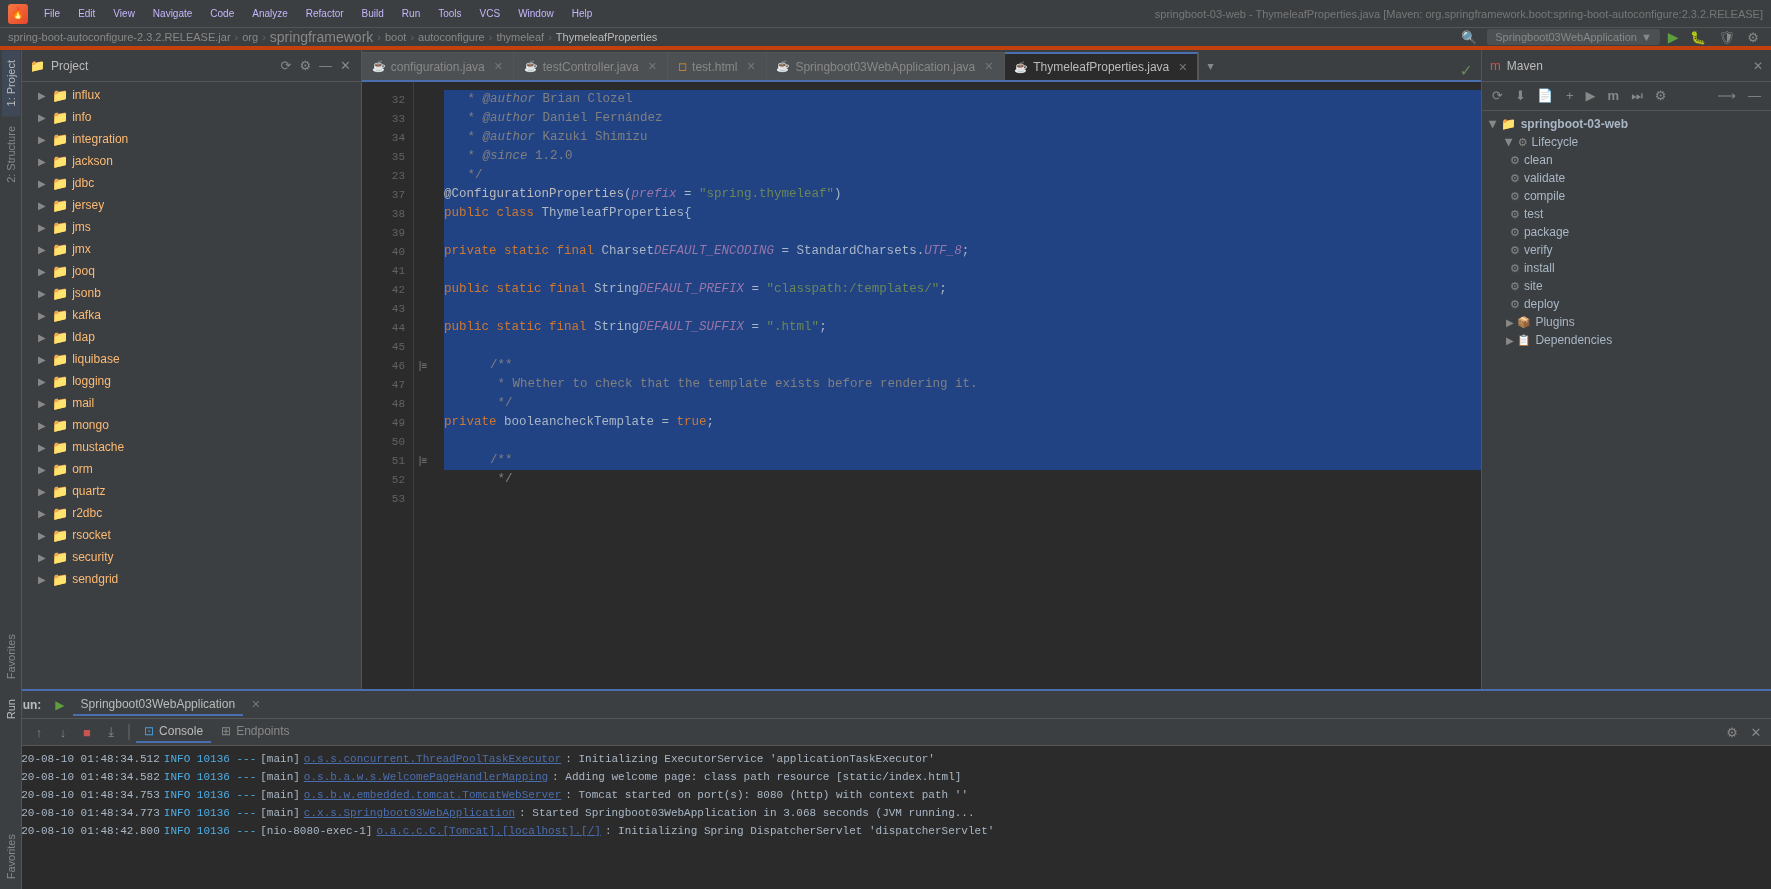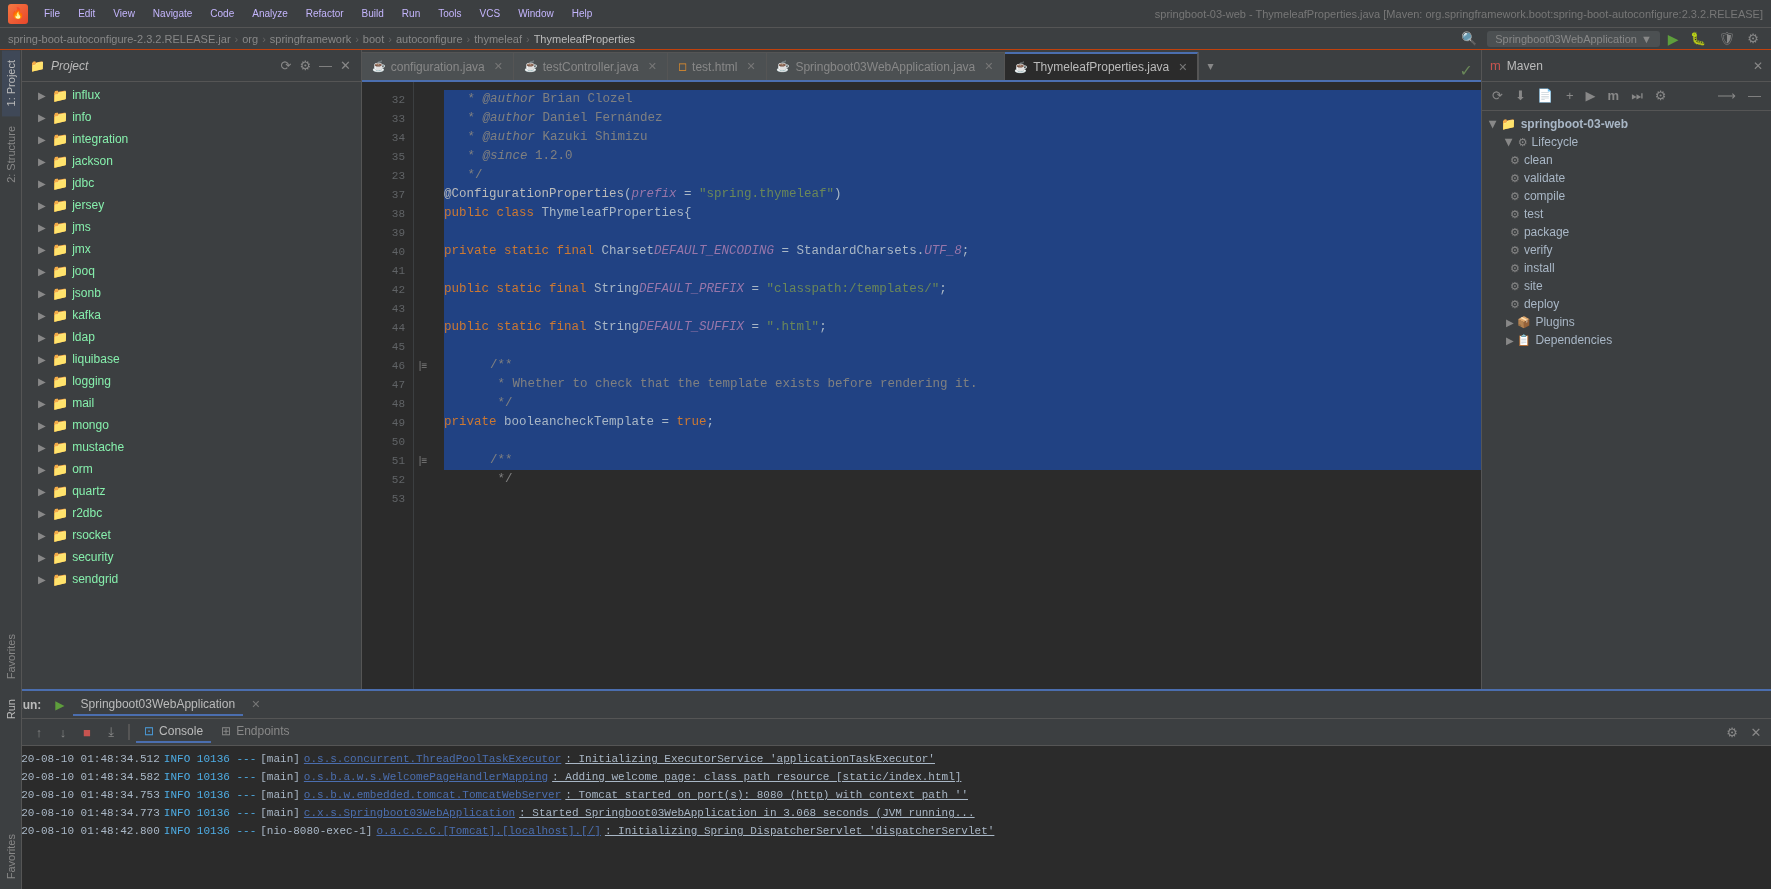--- a/index.html
+++ b/index.html
@@ -3,37 +3,37 @@
   <meta charset="utf-8">
   <style>
     * { margin: 0; padding: 0; box-sizing: border-box; }
     body { font-family: 'Segoe UI', Arial, sans-serif; font-size: 12px; background: #2b2b2b; color: #a9b7c6; overflow: hidden; width: 1771px; height: 889px; }
 
     
     #menu-bar { background: #3c3f41; height: 28px; display: flex; align-items: center; padding: 0 8px; gap: 2px; border-bottom: 1px solid #555; }
     #menu-bar .menu-item { padding: 3px 8px; cursor: pointer; color: #c4b5fd; font-size: 10px; border-radius: 3px; }
 
     
-    #title-bar { background: #3c3f41; height: 22px; display: flex; align-items: center; padding: 0 8px; border-bottom: 1px solid #c2410c; font-size: 11px; color: #888; }
+    #title-bar { background: #3c3f41; height: 22px; display: flex; align-items: center; padding: 0 8px; border-bottom: 4px solid #c2410c; font-size: 11px; color: #888; }
     #title-bar .breadcrumb-sep { margin: 0 4px; color: #666; }
 
     
     #sidebar { width: 340px; background: #3c3f41; border-right: 1px solid #555; display: flex; flex-direction: column; overflow: hidden; }
     #sidebar-header { height: 32px; display: flex; align-items: center; padding: 0 8px; border-bottom: 1px solid #555; gap: 6px; background: #3c3f41; }
-    #sidebar-header .panel-title { font-size: 12px; color: #bbb; flex: 1; font-style: italic; }
+    #sidebar-header .panel-title { font-size: 12px; color: #bbb; flex: 1; }
     #sidebar-header .header-icons { display: flex; gap: 4px; }
     #sidebar-header .header-icon { color: #888; font-size: 13px; cursor: pointer; padding: 2px; }
     #sidebar-tree { flex: 1; overflow-y: auto; background: #3c3f41; padding: 2px 0; }
     #sidebar-tree::-webkit-scrollbar { width: 8px; }
     #sidebar-tree::-webkit-scrollbar-track { background: #3c3f41; }
     #sidebar-tree::-webkit-scrollbar-thumb { background: #555; }
     .tree-item { display: flex; align-items: center; padding: 2px 8px 2px 16px; cursor: pointer; color: #a9b7c6; font-size: 12px; white-space: nowrap; height: 22px; }
     .tree-item .arrow { width: 14px; color: #888; font-size: 10px; }
     .tree-item .folder-icon { color: #e8bf6a; margin-right: 4px; font-size: 13px; }
-    .tree-item .item-name { color: #86efac; }
+    .tree-item .item-name { color: #fdba74; }
 
     
     #maven-panel { width: 290px; background: #3c3f41; border-left: 1px solid #555; display: flex; flex-direction: column; }
     #maven-header { height: 32px; display: flex; align-items: center; padding: 0 8px; border-bottom: 1px solid #555; gap: 6px; font-size: 12px; color: #bbb; }
     #maven-toolbar { display: flex; gap: 4px; padding: 4px 6px; border-bottom: 1px solid #555; background: #3c3f41; }
     #maven-toolbar .mvn-icon { color: #888; font-size: 13px; cursor: pointer; padding: 2px 4px; }
     #maven-tree { flex: 1; overflow-y: auto; padding: 4px; }
     #maven-tree::-webkit-scrollbar { width: 6px; }
     #maven-tree::-webkit-scrollbar-thumb { background: #555; }
     .mvn-item { display: flex; align-items: center; padding: 2px 4px; cursor: pointer; font-size: 12px; color: #a9b7c6; gap: 4px; }
@@ -80,21 +80,21 @@
     .console-icon { width: 22px; height: 22px; display: flex; align-items: center; justify-content: center; cursor: pointer; color: #888; font-size: 13px; border-radius: 3px; }
     .console-icon.red { color: #c75450; }
     #console-output { flex: 1; overflow-y: auto; padding: 4px 8px; font-family: 'Consolas', 'Courier New', monospace; font-size: 11px; }
     #console-output::-webkit-scrollbar { width: 8px; }
     #console-output::-webkit-scrollbar-thumb { background: #555; }
     .log-line { height: 18px; display: flex; align-items: center; gap: 4px; white-space: nowrap; }
     .log-time { color: #a9b7c6; }
     .log-level-info { color: #4eade5; }
     .log-thread { color: #a9b7c6; }
     .log-logger { color: #4b6eaf; text-decoration: underline; cursor: pointer; }
-    .log-msg { color: #a9b7c6; text-decoration: underline; }
+    .log-msg { color: #a9b7c6; }
 
     
     #left-vert-tabs { width: 22px; background: #3c3f41; border-right: 1px solid #555; display: flex; flex-direction: column; align-items: center; }
     .side-tab { writing-mode: vertical-rl; transform: rotate(180deg); padding: 10px 3px; font-size: 11px; color: #888; cursor: pointer; white-space: nowrap; }
     .side-tab.active { color: #bbb; background: #4b6eaf33; }
     .bot-side-tab { writing-mode: vertical-rl; transform: rotate(180deg); padding: 10px 3px; font-size: 11px; color: #888; cursor: pointer; white-space: nowrap; }
     .bot-side-tab.active { color: #bbb; }
     .gutter-cell { height: 19px; display: flex; align-items: center; justify-content: center; color: #6a8759; font-size: 10px; }
   </style>
 </head>
@@ -119,21 +119,21 @@
     <div class="menu-item">Help</div>
     <div style="flex:1;"></div>
     <div style="font-size:11px; color:#777;">springboot-03-web - ThymeleafProperties.java [Maven: org.springframework.boot:spring-boot-autoconfigure:2.3.2.RELEASE]</div>
   </div>
 
   <div id="title-bar">
     <span style="color:#888; font-size:11px;">spring-boot-autoconfigure-2.3.2.RELEASE.jar</span>
     <span class="breadcrumb-sep">›</span>
     <span style="color:#888; font-size:11px;">org</span>
     <span class="breadcrumb-sep">›</span>
-    <span style="color:#888; font-size:11px;">springframework</span>
+    <span style="color:#888; font-size:14px;">springframework</span>
     <span class="breadcrumb-sep">›</span>
     <span style="color:#888; font-size:11px;">boot</span>
     <span class="breadcrumb-sep">›</span>
     <span style="color:#888; font-size:11px;">autoconfigure</span>
     <span class="breadcrumb-sep">›</span>
     <span style="color:#888; font-size:11px;">thymeleaf</span>
     <span class="breadcrumb-sep">›</span>
     <span style="color:#bbb; font-size:11px;">ThymeleafProperties</span>
     <div style="flex:1;"></div>
 

